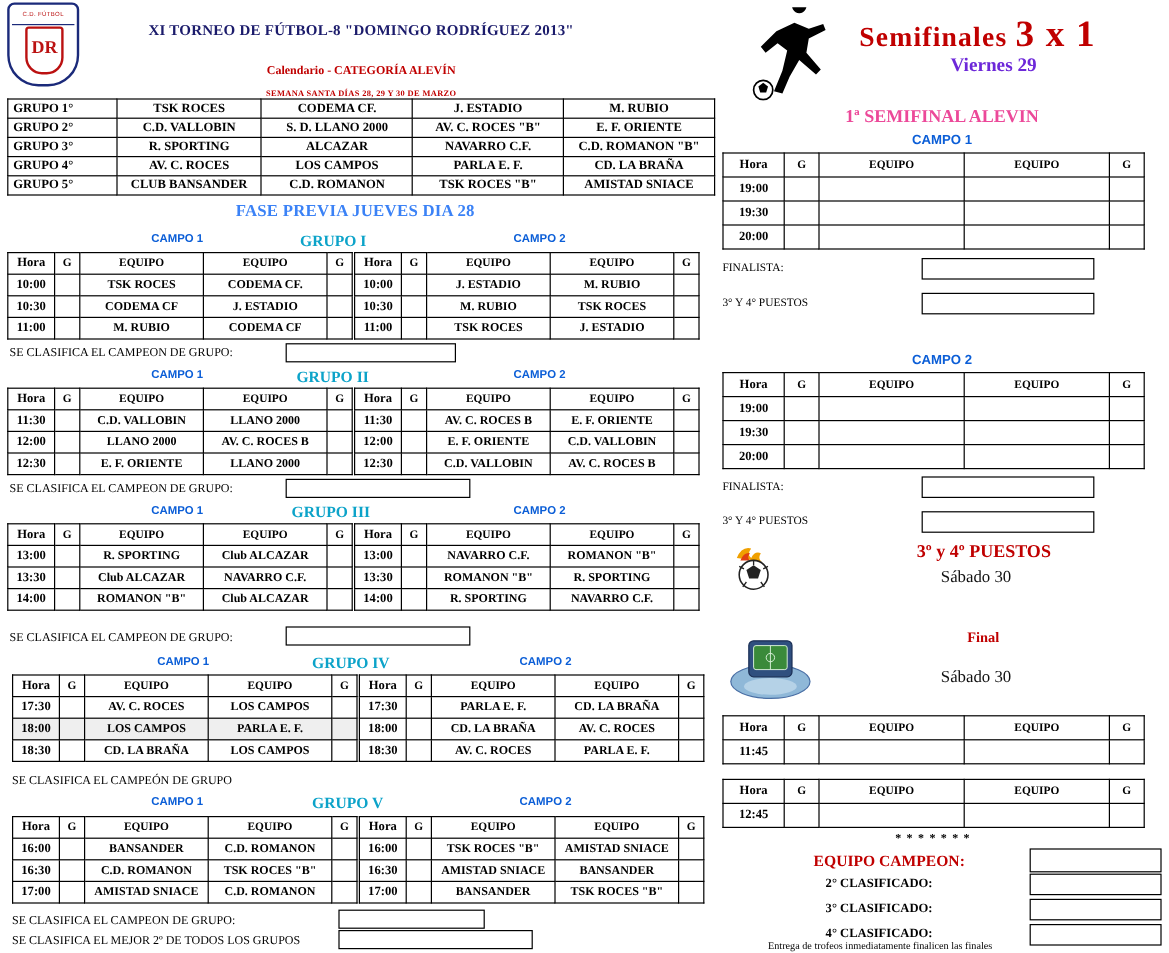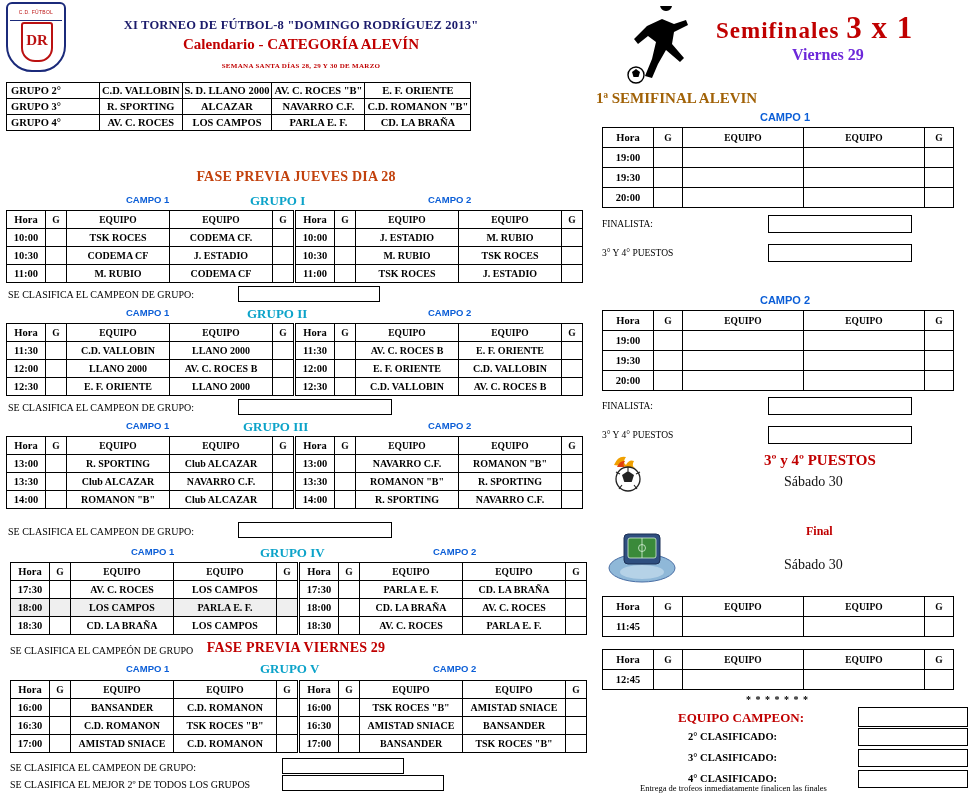--- a/index.html
+++ b/index.html
@@ -24,35 +24,35 @@
     border-bottom:1px solid #1b2a7a;font-size:5px;text-align:center;color:#b11;
     font-family:"Liberation Sans",sans-serif;letter-spacing:.3px;line-height:12px;
   }
   .logo .shield{
     position:absolute;left:13px;top:18px;width:28px;height:36px;
     border:2px solid #b11;border-radius:3px 3px 14px 14px;
     color:#b11;font-weight:bold;font-size:15px;text-align:center;line-height:32px;
   }
   .title-block{position:absolute;left:66px;top:18px;width:470px;text-align:center;}
   .t1{font-size:12.5px;font-weight:bold;color:#1b1b6b;font-family:"Liberation Serif",serif;letter-spacing:.2px;}
-  .t2{font-size:15px;font-weight:bold;color:#c00000;font-family:"Liberation Serif",serif;margin-top:3px;}
+  .t2{font-size:10px;font-weight:bold;color:#c00000;font-family:"Liberation Serif",serif;margin-top:21px;}
   .t3{font-size:7px;font-weight:bold;color:#c00000;margin-top:9px;letter-spacing:.3px;}
 
   
   table{border-collapse:collapse;}
   .grp td{
     border:1px solid #000;font-size:10.5px;font-weight:bold;text-align:center;
     height:15px;padding:0 2px;font-family:"Liberation Serif",serif;
   }
   .grp .lbl{width:86px;text-align:left;padding-left:4px;}
   .grp-table{position:absolute;left:6px;top:82px;}
 
   .fase{
     position:absolute;width:580px;text-align:center;
-    font-size:14px;font-weight:bold;color:#c2410c;letter-spacing:.2px;
+    font-size:14px;font-weight:bold;color:#3b82f6;letter-spacing:.2px;
   }
   .fase.red{color:#c00000;}
 
   .mt td,.mt th{
     border:1px solid #000;font-size:10px;height:15px;text-align:center;
     font-family:"Liberation Serif",serif;
   }
   .mt th{font-weight:bold;font-size:9.5px;}
   .mt .hora{width:36px;font-weight:bold;font-size:10.5px;}
   .mt .g{width:18px;}
@@ -82,21 +82,21 @@
     position:absolute;left:120px;top:10px;width:250px;text-align:left;
     font-family:"Liberation Serif",serif;font-weight:bold;color:#c00000;
     font-size:23px;letter-spacing:1px;
   }
   .semi-title .big{font-size:31px;}
   .viernes{
     position:absolute;left:196px;top:46px;color:#6d28d9;font-size:16px;
     font-weight:bold;font-family:"Liberation Serif",serif;
   }
   .sf-head{
-    position:absolute;width:378px;color:#a16207;
+    position:absolute;width:378px;text-align:center;color:#ec4899;
     font-weight:bold;font-size:15px;font-family:"Liberation Serif",serif;
   }
   .sf-campo{
     position:absolute;width:378px;text-align:center;color:#0b5ed7;
     font-weight:bold;font-size:11px;font-family:"Liberation Sans",sans-serif;
   }
   .rt td,.rt th{border:1px solid #000;height:17px;text-align:center;font-size:10px;
     font-family:"Liberation Serif",serif;}
   .rt th{font-weight:bold;font-size:9.5px;}
   .rt .hora{width:48px;font-weight:bold;font-size:10.5px;}
@@ -136,20 +136,27 @@
   </div>
 
   <div class="title-block">
     <div class="t1">XI TORNEO DE FÚTBOL-8 "DOMINGO RODRÍGUEZ 2013"</div>
     <div class="t2">Calendario - CATEGORÍA ALEVÍN</div>
     <div class="t3">SEMANA SANTA DÍAS 28, 29 Y 30 DE MARZO</div>
   </div>
 
   <table class="grp grp-table">
     <tbody>
+      <tr>
+        <td class="lbl">GRUPO 1°</td>
+        <td style="width:118px">TSK ROCES</td>
+        <td style="width:124px">CODEMA CF.</td>
+        <td style="width:124px">J. ESTADIO</td>
+        <td style="width:124px">M. RUBIO</td>
+      </tr>
       <tr>
         <td class="lbl">GRUPO 2°</td>
         <td>C.D. VALLOBIN</td>
         <td>S. D. LLANO 2000</td>
         <td>AV. C. ROCES "B"</td>
         <td>E. F. ORIENTE</td>
       </tr>
       <tr>
         <td class="lbl">GRUPO 3°</td>
         <td>R. SPORTING</td>
@@ -157,20 +164,27 @@
         <td>NAVARRO C.F.</td>
         <td>C.D. ROMANON "B"</td>
       </tr>
       <tr>
         <td class="lbl">GRUPO 4°</td>
         <td>AV. C. ROCES</td>
         <td>LOS CAMPOS</td>
         <td>PARLA E. F.</td>
         <td>CD. LA BRAÑA</td>
       </tr>
+      <tr>
+        <td class="lbl">GRUPO 5°</td>
+        <td>CLUB BANSANDER</td>
+        <td>C.D. ROMANON</td>
+        <td>TSK ROCES "B"</td>
+        <td>AMISTAD SNIACE</td>
+      </tr>
     </tbody>
   </table>
 
   <div class="fase" style="left:6px;top:169px;">FASE PREVIA JUEVES DIA 28</div>
 
   <div class="campo" style="left:126px;top:194px;">CAMPO 1</div>
   <div class="campo" style="left:428px;top:194px;">CAMPO 2</div>
   <div class="grupo-title" style="left:250px;top:193px;">GRUPO I</div>
 
   <table class="mt" style="position:absolute;left:6px;top:210px;">
@@ -452,21 +466,20 @@
           <td class="hora">18:30</td>
           <td class="g"></td>
           <td class="eq">AV. C. ROCES</td>
           <td class="eq">PARLA E. F.</td>
           <td class="g"></td>
         </tr>
   </tbody>
     </table>
 
   <div class="clasif" style="left:10px;top:645px;">SE CLASIFICA EL CAMPEÓN DE GRUPO</div>
-  <div class="fase red" style="left:6px;top:640px;width:580px;">FASE PREVIA VIERNES 29</div>
 
   <div class="campo" style="left:126px;top:663px;">CAMPO 1</div>
   <div class="campo" style="left:433px;top:663px;">CAMPO 2</div>
   <div class="grupo-title" style="left:260px;top:661px;">GRUPO V</div>
 
   <table class="mt" style="position:absolute;left:10px;top:680px;">
     <tbody>
         <tr>
       <th class="hora">Hora</th>
       <th class="g">G</th>

